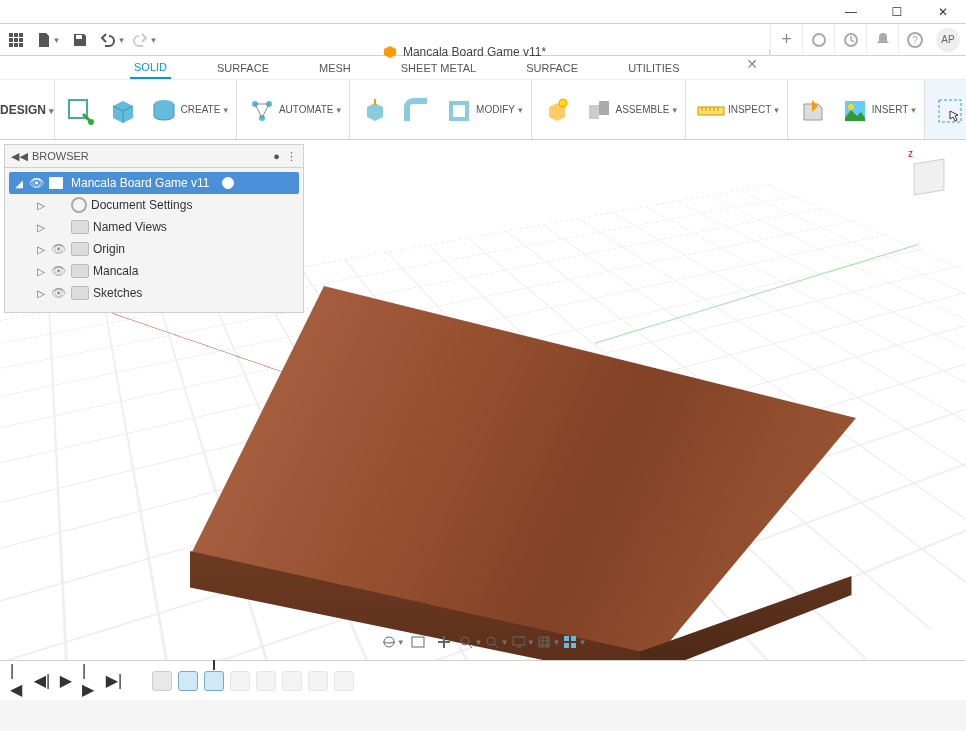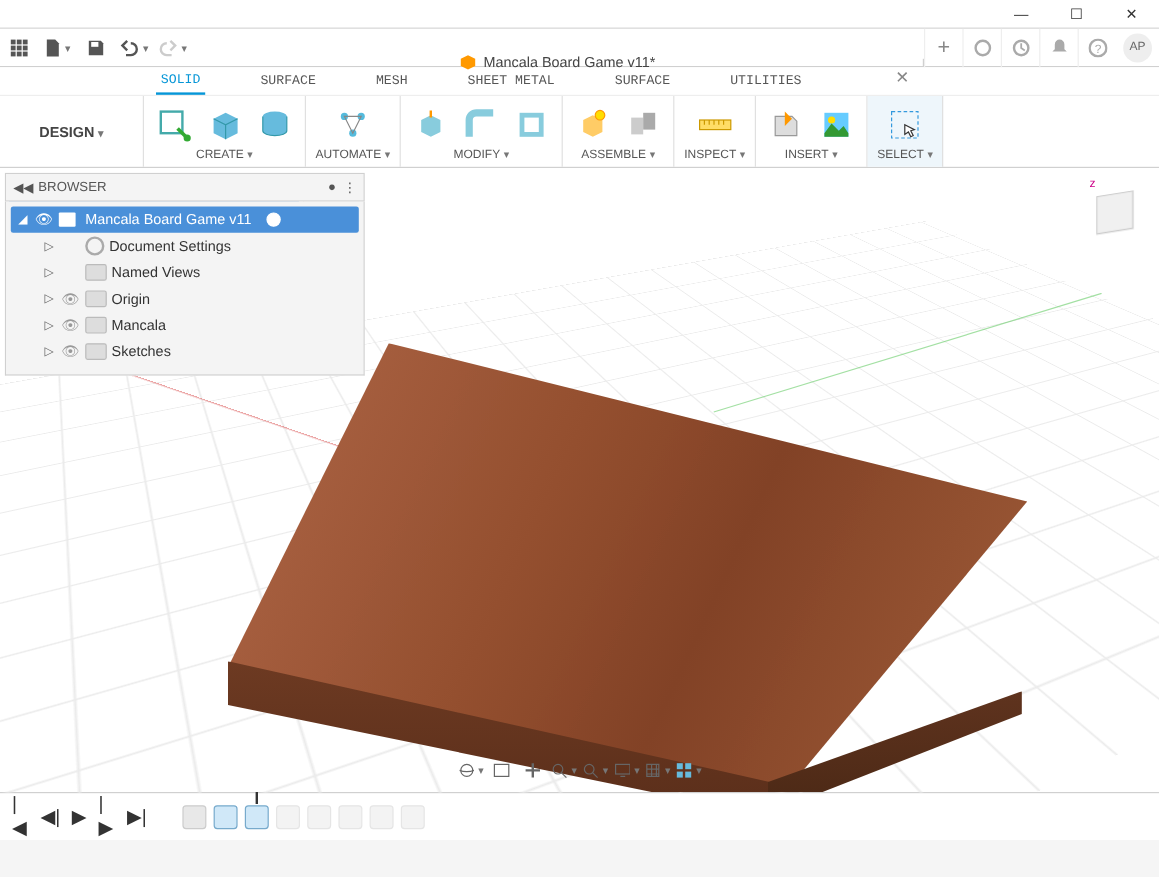--- a/index.html
+++ b/index.html
@@ -15,26 +15,26 @@
 .qarow .qa .ib { width: 32px; height: 32px; display: flex; align-items: center; justify-content: center; color: #555; }
 .qarow .tabs { flex: 1; display: flex; height: 100%; }
 .qarow .tab { flex: 1; display: flex; align-items: center; justify-content: center; position: relative; border-right: 1px solid #d0d0d0; font-size: 12px; color: #444; margin-top: 25px; }
 .qarow .tab .close { position: absolute; right: 8px; top: 6px; color: #888; font-size: 14px; width: 18px; height: 18px; display:flex; align-items:center; justify-content:center; }
 .qarow .right { display: flex; align-items: center; height: 100%; }
 .qarow .right .ib { width: 32px; height: 32px; display: flex; align-items: center; justify-content: center; color: #888; border-left: 1px solid #eee; }
 .qarow .right .avatar { width: 24px; height: 24px; border-radius: 50%; background: #eee; color: #666; font-size: 10px; display:flex; align-items:center; justify-content:center; margin: 0 6px; }
 
 
 .ribtabs { height: 24px; background: #fff; display: flex; padding-left: 130px; gap: 42px; align-items: center; font-size: 11px; color: #555; border-bottom: 1px solid #eee; }
-.ribtabs .rt { padding: 4px 4px; font-family: Liberation Mono, monospace; }
+.ribtabs .rt { padding: 4px 4px; }
 .ribtabs .rt.active { color: #0696d7; border-bottom: 2px solid #0696d7; }
 
 
 .ribbon { height: 60px; background: #fff; display: flex; border-bottom: 1px solid #d0d0d0; }
-.rgroup { display: flex; flex-direction: column; align-items: center; justify-content: space-between; border-right: 1px solid #e0e0e0; padding: 4px 8px 2px; }
+.rgroup { display: flex; align-items: center; justify-content: space-between; border-right: 1px solid #e0e0e0; padding: 4px 8px 2px; }
 .rgroup .icons { display: flex; gap: 8px; align-items: center; flex:1; }
 .rgroup .icons .tb { width: 34px; height: 34px; display:flex; align-items:center; justify-content:center; }
 .rgroup .label { font-size: 10px; color: #555; padding-bottom: 2px; }
 .designbox { width: 120px; display:flex; align-items:center; justify-content:center; font-size: 12px; font-weight:600; color:#444; border-right:1px solid #e0e0e0; }
 
 
 .canvas { position: relative; height: 520px; background: #ffffff; overflow:hidden; }
 .grid-bg { position:absolute; inset:0;
   background-image:
     linear-gradient(to right, #e6e6e6 1px, transparent 1px),

